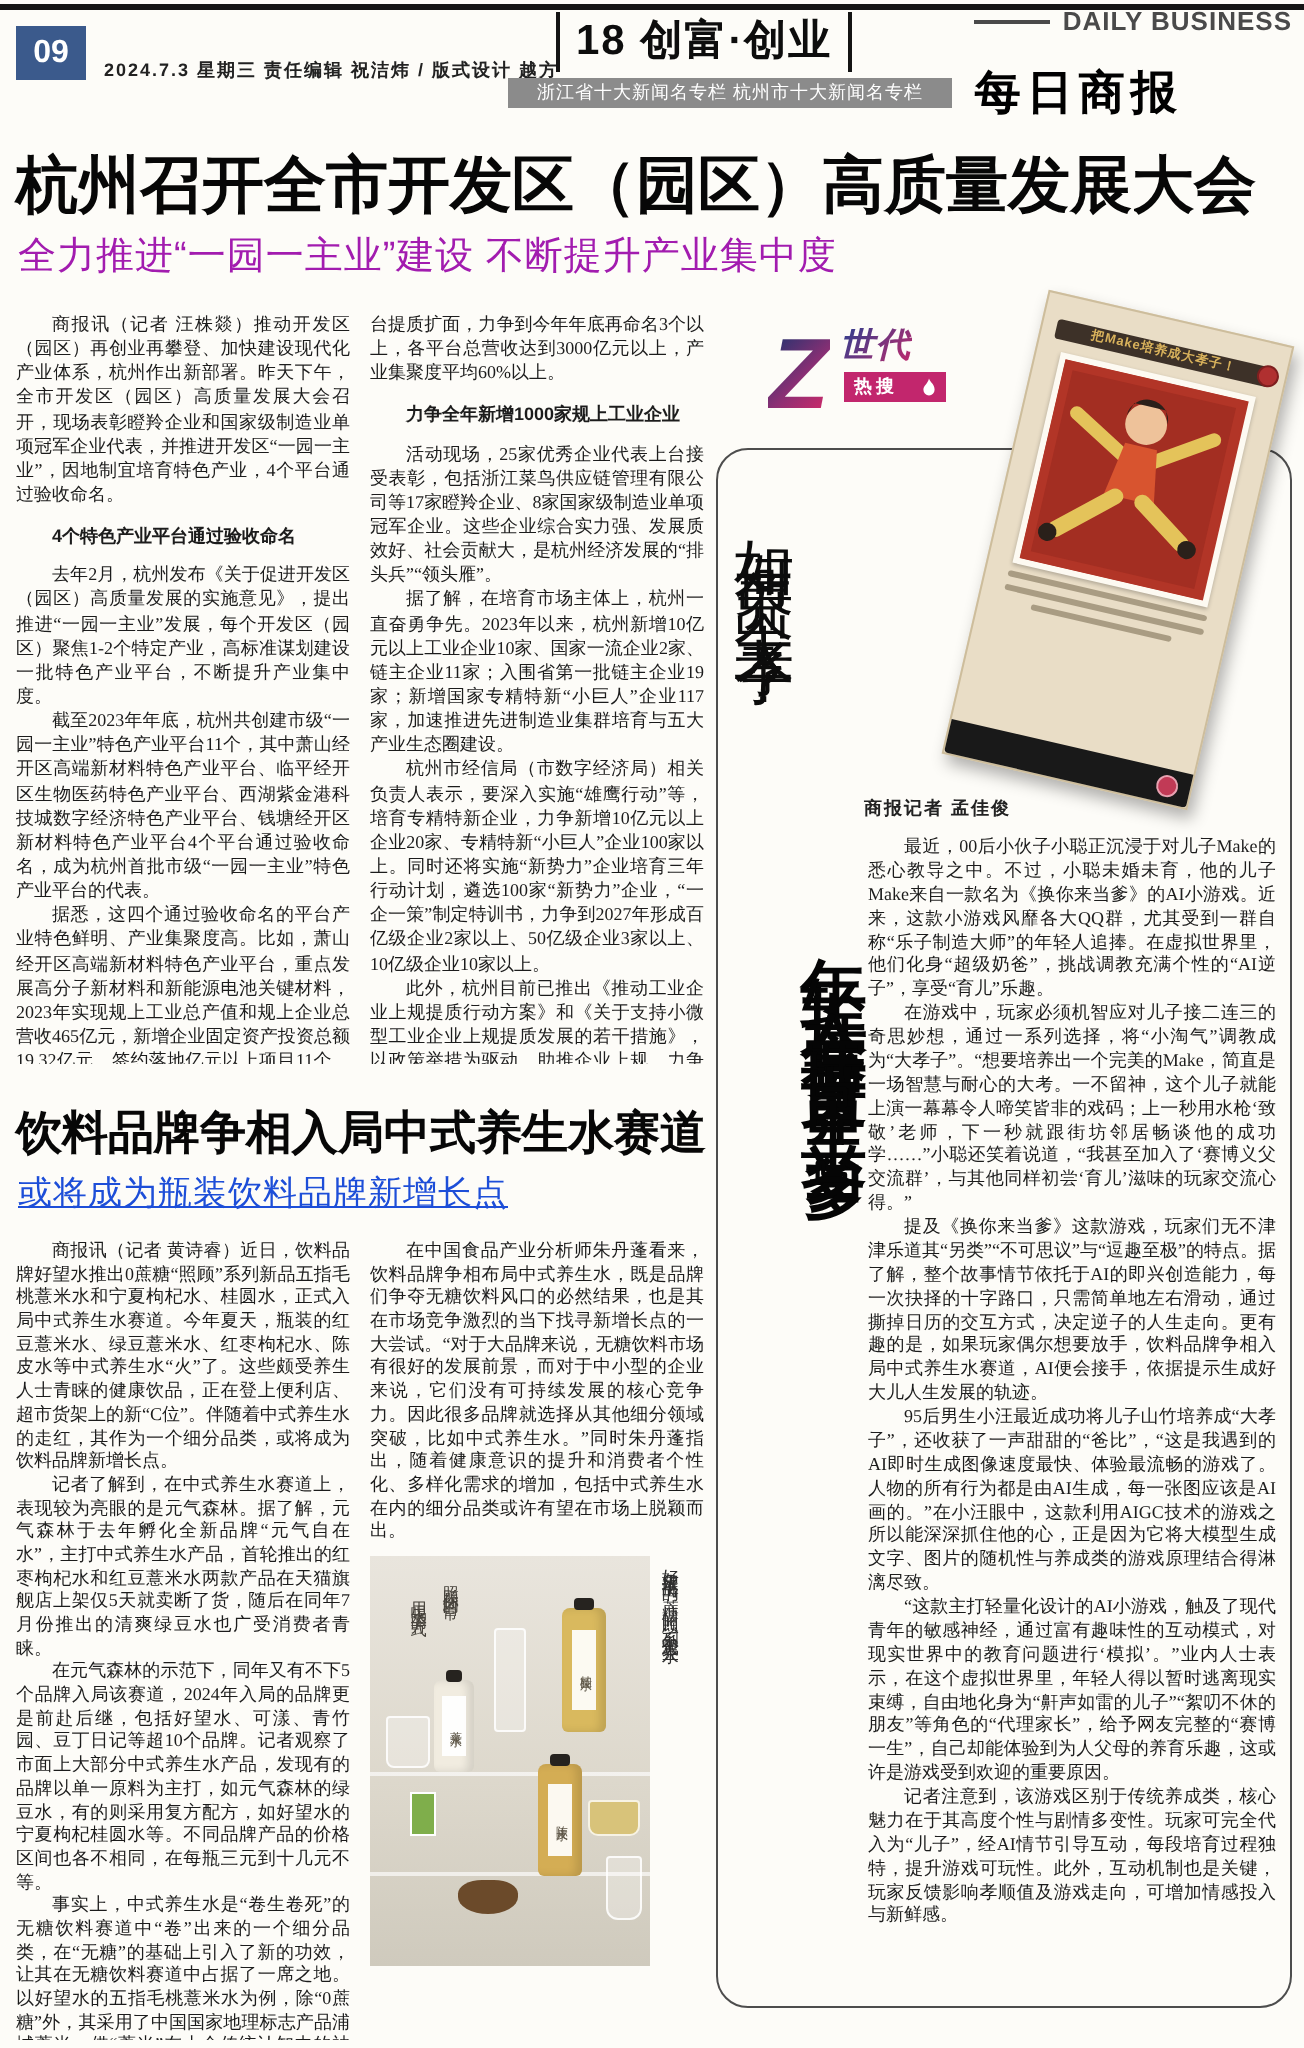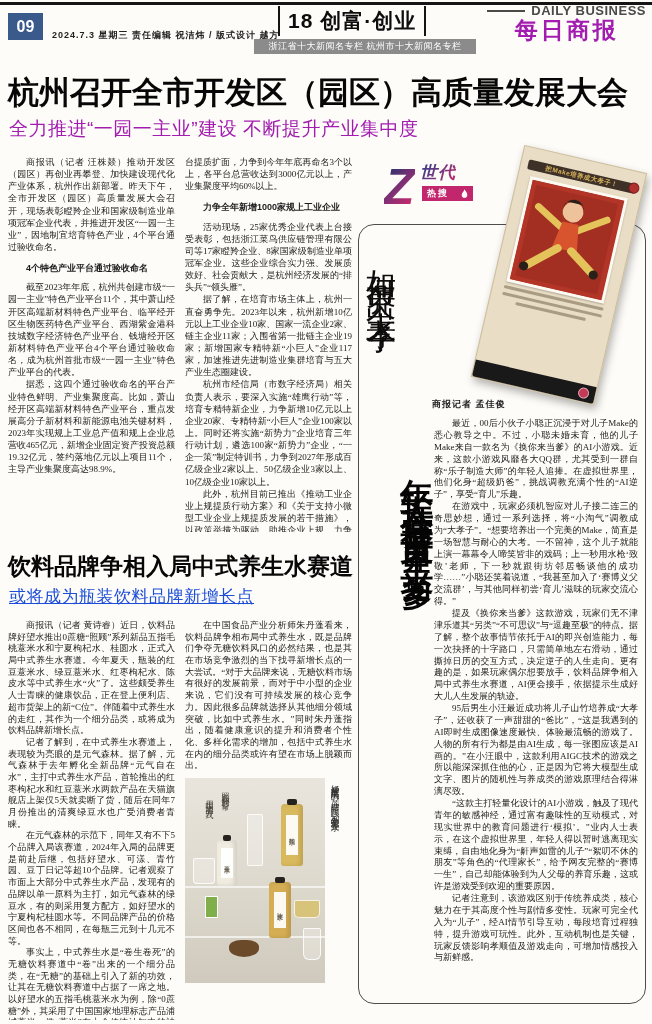--- a/index.html
+++ b/index.html
@@ -18,24 +18,24 @@
   }
   .dateline { position:absolute; left:52px; top:29px; font:700 9px "Liberation Sans", sans-serif; color:#222; letter-spacing:1px; }
   .section-head { position:absolute; left:278px; top:6px; display:flex; align-items:center; gap:8px; }
   .vbar { width:2px; height:30px; background:#141414; }
   .section-head h2 { font:800 21px/30px "Liberation Sans", sans-serif; color:#0d0d0d; letter-spacing:1px; white-space:nowrap; }
   .honor-bar {
     position:absolute; left:254px; top:39px; width:222px; height:15px;
     background:#8b8b8b; color:#fff; font:9px/15px "Liberation Sans", sans-serif;
     text-align:center; letter-spacing:0.5px; white-space:nowrap;
   }
-  .masthead { position:absolute; right:6px; top:3px; text-align:center; }
+  .masthead { position:absolute; right:6px; top:3px; text-align:left; }
   .mast-en { font:700 13px "Liberation Sans", sans-serif; color:#4a4a4a; letter-spacing:0.5px; display:flex; align-items:center; gap:6px; justify-content:flex-end; }
   .mast-rule { display:inline-block; width:38px; height:2px; background:#4a4a4a; }
-  .mast-cn { font:900 23px/26px "Liberation Serif", serif; color:#a21caf; letter-spacing:3px; margin-top:0; }
+  .mast-cn { font:900 23px/26px "Liberation Serif", serif; color:#000000; letter-spacing:3px; margin-top:16px; }
   
   .a1-headline { position:absolute; left:8px; top:72px; width:640px; font:800 31px/42px "Liberation Sans", sans-serif; color:#070707; white-space:nowrap; }
   .a1-subhead  { position:absolute; left:9px; top:116px; font:500 19px/26px "Liberation Sans", sans-serif; color:#a21caf; letter-spacing:0.5px; white-space:nowrap; }
   .body-cols { position:absolute; display:flex; gap:10px; }
   .a1-body { left:8px; top:156px; width:344px; height:376px; }
   .a2-body { left:8px; top:620px; width:344px; height:400px; }
   .col { width:167px; overflow:hidden; }
   .a1-body .col { height:376px; }
   .a2-body .col { height:400px; }
   .col p { font-size:9px; line-height:1.35; text-align:justify; text-indent:2em; color:#1c1c1c; }
@@ -112,20 +112,21 @@
     <div class="mast-cn">每日商报</div>
   </div>
 
   <h1 class="a1-headline">杭州召开全市开发区（园区）高质量发展大会</h1>
   <h3 class="a1-subhead">全力推进“一园一主业”建设  不断提升产业集中度</h3>
   <div class="body-cols a1-body">
     <div class="col">
       <p>商报讯（记者 汪株燚）推动开发区（园区）再创业再攀登、加快建设现代化产业体系，杭州作出新部署。昨天下午，全市开发区（园区）高质量发展大会召开，现场表彰瞪羚企业和国家级制造业单项冠军企业代表，并推进开发区“一园一主业”，因地制宜培育特色产业，4个平台通过验收命名。</p>
       <p class="crosshead">4个特色产业平台通过验收命名</p>
       <div>
+          <p>去年2月，杭州发布《关于促进开发区（园区）高质量发展的实施意见》，提出推进“一园一主业”发展，每个开发区（园区）聚焦1-2个特定产业，高标准谋划建设一批特色产业平台，不断提升产业集中度。</p>
           <p>截至2023年年底，杭州共创建市级“一园一主业”特色产业平台11个，其中萧山经开区高端新材料特色产业平台、临平经开区生物医药特色产业平台、西湖紫金港科技城数字经济特色产业平台、钱塘经开区新材料特色产业平台4个平台通过验收命名，成为杭州首批市级“一园一主业”特色产业平台的代表。</p>
           <p>据悉，这四个通过验收命名的平台产业特色鲜明、产业集聚度高。比如，萧山经开区高端新材料特色产业平台，重点发展高分子新材料和新能源电池关键材料，2023年实现规上工业总产值和规上企业总营收465亿元，新增企业固定资产投资总额19.32亿元，签约落地亿元以上项目11个，主导产业集聚度高达98.9%。</p>
         </div>
     </div>
     <div class="col">
       <p class="cont">台提质扩面，力争到今年年底再命名3个以上，各平台总营收达到3000亿元以上，产业集聚度平均60%以上。</p>
       <p class="crosshead">力争全年新增1000家规上工业企业</p>
       <div>
           <p>活动现场，25家优秀企业代表上台接受表彰，包括浙江菜鸟供应链管理有限公司等17家瞪羚企业、8家国家级制造业单项冠军企业。这些企业综合实力强、发展质效好、社会贡献大，是杭州经济发展的“排头兵”“领头雁”。</p>
           <p>据了解，在培育市场主体上，杭州一直奋勇争先。2023年以来，杭州新增10亿元以上工业企业10家、国家一流企业2家、链主企业11家；入围省第一批链主企业19家；新增国家专精特新“小巨人”企业117家，加速推进先进制造业集群培育与五大产业生态圈建设。</p>

